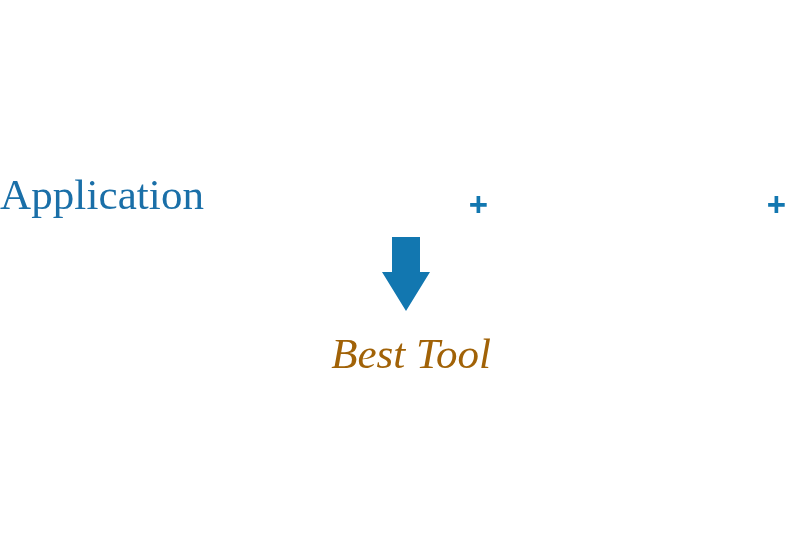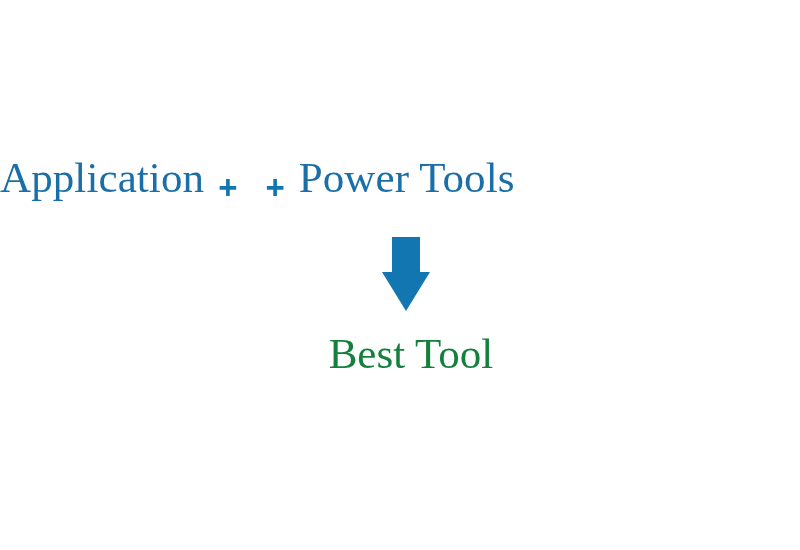--- a/index.html
+++ b/index.html
@@ -19,26 +19,26 @@
     position: relative;
     width: 800px;
     height: 550px;
     background: #ffffff;
   }
 
   
   .formula-row {
     position: absolute;
     left: 0;
-    top: 156px;
+    top: 173px;
     width: 800px;
     height: 56px;
     display: flex;
     align-items: baseline;
-    justify-content: flex-start;
+    justify-content: space-between;
   }
 
   .term {
     font-family: "Liberation Serif", "DejaVu Serif", serif;
     font-size: 43px;
     line-height: 1;
     color: #1a6fa8;
     letter-spacing: 0.1px;
     white-space: nowrap;
   }
@@ -95,26 +95,25 @@
 <div class="canvas" style="background: rgb(255, 255, 255);">
 
   <div class="formula-row">
     <span class="term" style="color: rgb(26, 111, 168);">Application</span>
 
     <span class="plus" style="color: rgb(18, 119, 176);">+</span>
 
 
     <span class="plus" style="color: rgb(18, 119, 176);">+</span>
 
-    <span class="term" style="color: rgb(26, 111, 168);">Power Tools</span>
   </div>
 
   <div class="arrow-wrap">
     <svg viewBox="0 0 50 78" xmlns="http://www.w3.org/2000/svg">
       <polygon points="11,2 39,2 39,37 49,37 25,76 1,37 11,37" fill="#1277b0"></polygon>
     </svg>
   </div>
 
   <div class="result-row">
-    <span class="result-text" style="color: #15803d;">Best Tool</span>
+    <span class="result-text" style="color: #a16207; font-style: italic;">Best Tool</span>
   </div>
 
 </div>
 
 </body></html>

